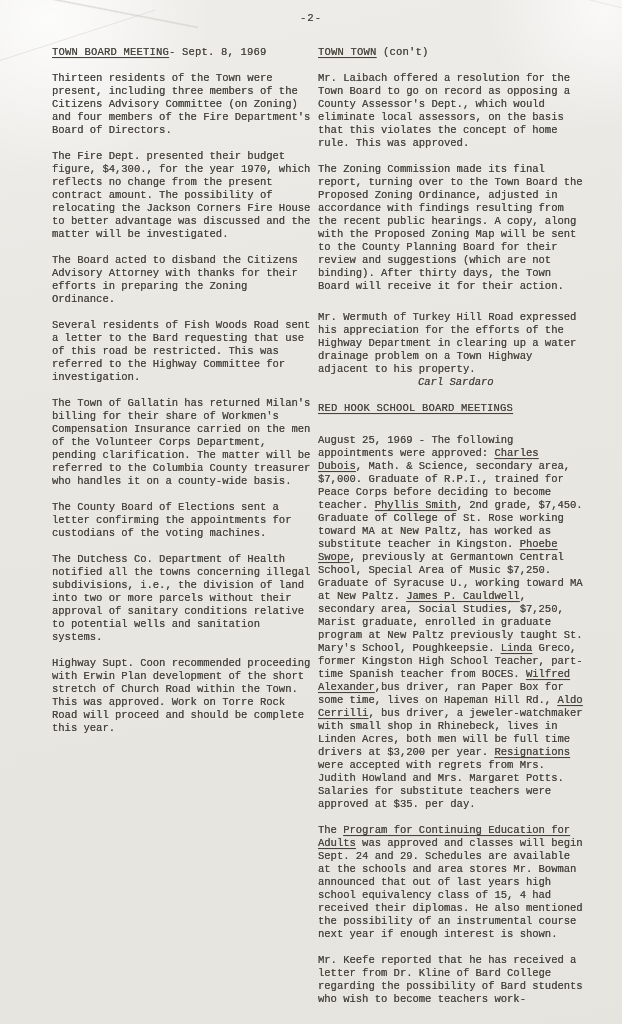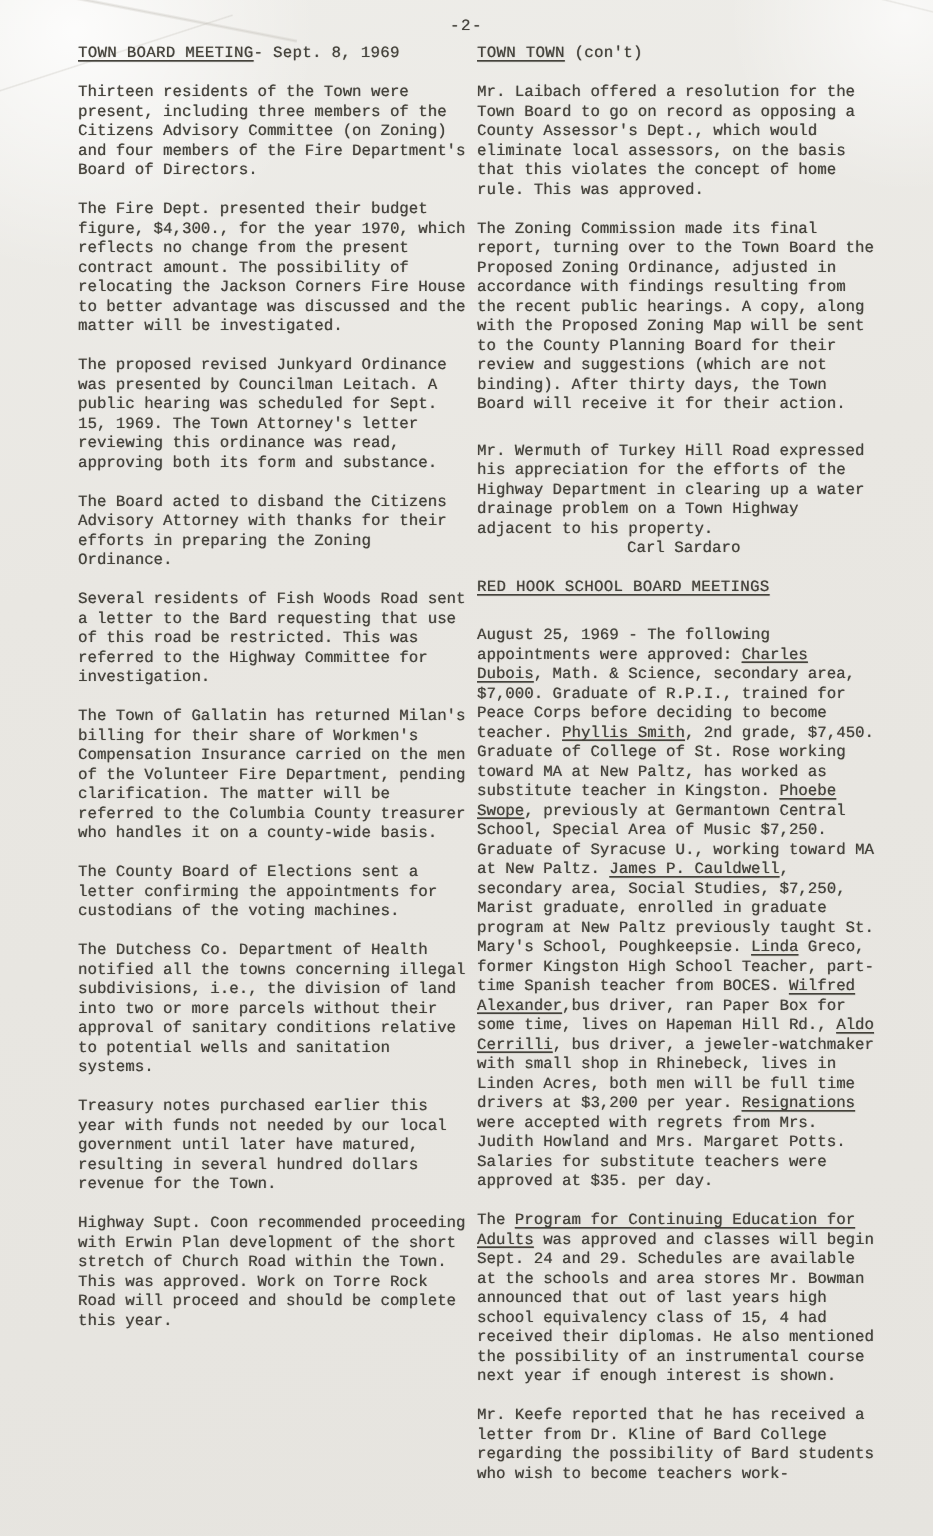--- a/index.html
+++ b/index.html
@@ -36,56 +36,54 @@
   .page-number{
     position:absolute;left:0;right:0;top:12px;
     text-align:center;
     letter-spacing:1px;
   }
   .col{position:absolute;top:30px;}
   .col-left{left:52px;width:260px;}
   .col-right{left:318px;width:266px;}
   .heading{
     font-size:10.5px;font-weight:400;
-    margin:0 0 13px 0;
+    margin:16px 0 13px 0;
     letter-spacing:.2px;
     white-space:nowrap;
   }
   .u{
     text-decoration:underline;
     text-decoration-thickness:1px;
     text-underline-offset:2px;
   }
   .para{margin:0 0 13px 0;}
   .paras-top .para:last-child{margin-bottom:0;margin-top:18px;}
-  .signature{margin:0 0 13px 0;padding-left:100px;}
+  .signature{margin:0 0 13px 0;padding-left:100px;font-style:italic;}
   .school-heading{margin:0 0 19px 0;}
 </style>
 </head>
 <body>
 
 <div class="page">
   <div class="crease crease-1"></div>
   <div class="crease crease-2"></div>
   <div class="crease crease-3"></div>
 
   <div class="page-number">-2-</div>
 
   <div class="col col-left">
     <h2 class="heading"><span class="u">TOWN BOARD MEETING</span><span>- Sept. 8, 1969</span></h2>
     <div class="paras">
         <p class="para"><span>Thirteen residents of the Town were present, including three members of the Citizens Advisory Committee (on Zoning) and four members of the Fire Department's Board of Directors.</span></p>
         <p class="para"><span>The Fire Dept. presented their budget figure, $4,300., for the year 1970, which reflects no change from the present contract amount.  The possibility of relocating the Jackson Corners Fire House to better advantage was discussed and the matter will be investigated.</span></p>
-        <p class="para"><span>The proposed revised Junkyard Ordinance was presented by Councilman Leitach.  A public hearing was scheduled for Sept. 15, 1969.  The Town Attorney's letter reviewing this ordinance was read, approving both its form and substance.</span></p>
         <p class="para"><span>The Board acted to disband the Citizens Advisory Attorney with thanks for their efforts in preparing the Zoning Ordinance.</span></p>
         <p class="para"><span>Several residents of Fish Woods Road sent a letter to the Bard requesting that use of this road be restricted. This was referred to the Highway Committee for investigation.</span></p>
-        <p class="para"><span>The Town of Gallatin has returned Milan's billing for their share of Workmen's Compensation Insurance carried on the men of the Volunteer Fire Department, pending clarification.  The matter will be referred to the Columbia County treasurer who handles it on a county-wide basis.</span></p>
+        <p class="para"><span>The Town of Gallatin has returned Milan's billing for their share of Workmen's Compensation Insurance carried on the men of the Volunteer Corps Department, pending clarification.  The matter will be referred to the Columbia County treasurer who handles it on a county-wide basis.</span></p>
         <p class="para"><span>The County Board of Elections sent a letter confirming the appointments for custodians of the voting machines.</span></p>
         <p class="para"><span>The Dutchess Co. Department of Health notified all the towns concerning illegal subdivisions, i.e., the division of land into two or more parcels without their approval of sanitary conditions relative to potential wells and sanitation systems.</span></p>
-        <p class="para"><span>Treasury notes purchased earlier this year with funds not needed by our local government until later have matured, resulting in several hundred dollars revenue for the Town.</span></p>
         <p class="para"><span>Highway Supt. Coon recommended proceeding with Erwin Plan development of the short stretch of Church Road within the Town.  This was approved.  Work on Torre Rock Road will proceed and should be complete this year.</span></p>
       </div>
   </div>
 
   <div class="col col-right">
     <h2 class="heading"><span class="u">TOWN TOWN</span><span> (con't)</span></h2>
     <div class="paras paras-top">
         <p class="para"><span>Mr. Laibach offered a resolution for the Town Board to go on record as opposing a County Assessor's Dept., which would eliminate local assessors, on the basis that this violates the concept of home rule.  This was approved.</span></p>
         <p class="para"><span>The Zoning Commission made its final report, turning over to the Town Board the Proposed Zoning Ordinance, adjusted in accordance with findings resulting from the recent public hearings.  A copy, along with the Proposed Zoning Map will be sent to the County Planning Board for their review and suggestions (which are not binding).  After thirty days, the Town Board will receive it for their action.</span></p>
         <p class="para"><span>Mr. Wermuth of Turkey Hill Road expressed his appreciation for the efforts of the Highway Department in clearing up a water drainage problem on a Town Highway adjacent to his property.</span></p>

